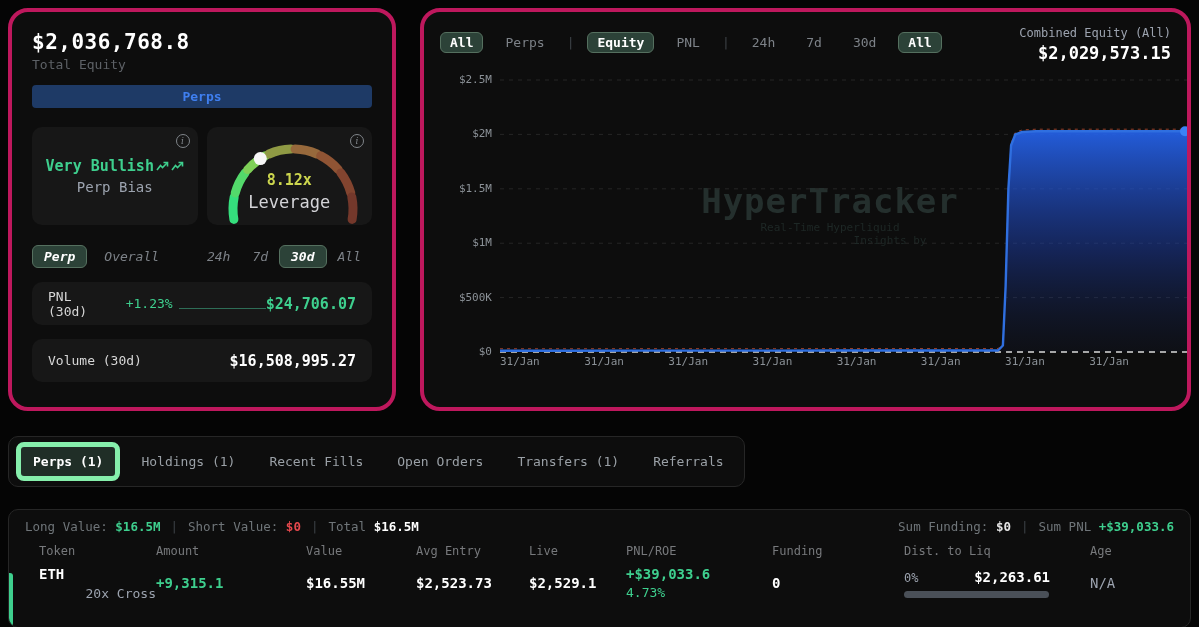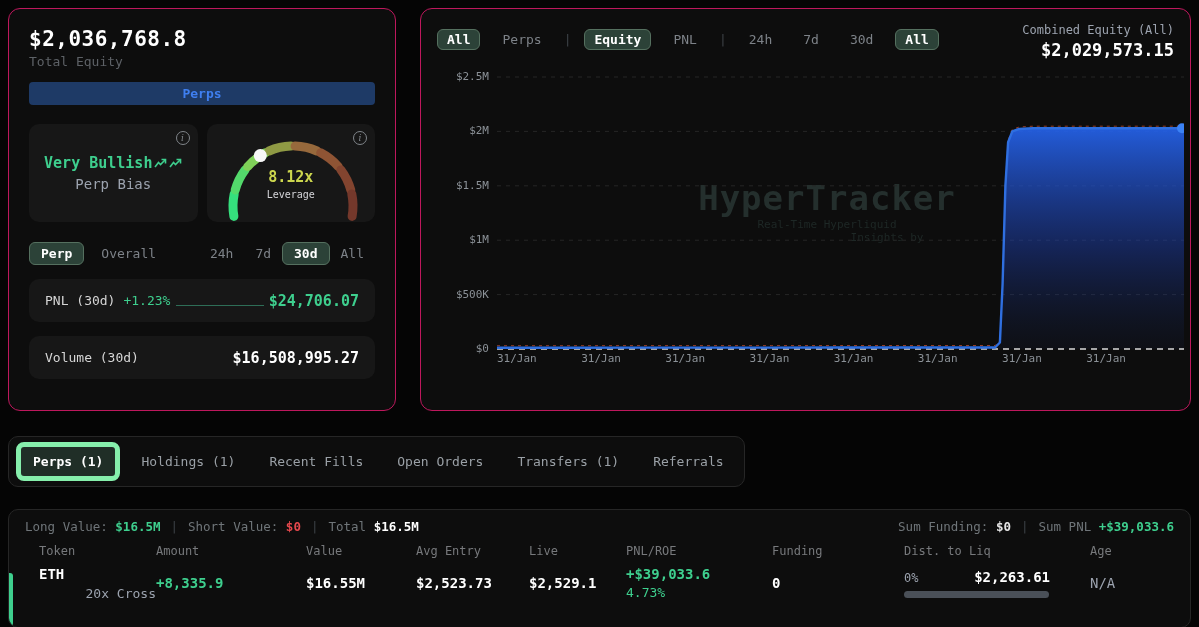--- a/index.html
+++ b/index.html
@@ -1,41 +1,41 @@
 <!DOCTYPE html>
 <html><head>
 <meta charset="utf-8">
 <style>
   * { box-sizing: border-box; margin: 0; padding: 0; }
   html,body { width:1199px; height:627px; background:#050505; overflow:hidden;
     font-family:"DejaVu Sans Mono","Liberation Mono",monospace; color:#e5e5e5; }
   .page { padding:8px; }
   .top-row { display:flex; gap:24px; }
-  .panel { background:#0d0d0d; border:1px solid #be185d; border-radius:12px; }
+  .panel { background:#0d0d0d; border:4px solid #be185d; border-radius:20px; }
 
   
   .left-panel { width:388px; height:403px; padding:18px 20px; flex:none; }
   .equity-value { font-size:21px; font-weight:bold; color:#ffffff; letter-spacing:.5px; }
   .equity-label { font-size:13px; color:#5d6166; margin-top:3px; }
   .alloc-bar { margin-top:13px; height:23px; background:#1e3a66; border-radius:4px;
     display:flex; align-items:center; justify-content:center;
     color:#3f7ff0; font-size:13px; font-weight:bold; cursor:pointer; }
   .cards { display:flex; gap:9px; margin-top:19px; }
   .card { position:relative; flex:1; height:98px; background:#171717; border-radius:10px; }
   .info-icon { position:absolute; top:7px; right:8px; width:14px; height:14px;
     border:1px solid #80858a; border-radius:50%; color:#80858a; font-size:9px;
     display:flex; align-items:center; justify-content:center; font-family:"DejaVu Serif",serif; font-style:italic; }
   .bias-card-inner { height:100%; display:flex; flex-direction:column; align-items:center; justify-content:center; gap:4px; }
   .bias-value { color:#3ecf8e; font-size:15px; font-weight:bold; display:flex; align-items:center; gap:2px; }
   .bias-label { color:#9ca3af; font-size:14px; }
   .gauge-svg { position:absolute; left:11px; top:2px; }
   .gauge-text { position:absolute; left:0; right:0; top:44px; text-align:center; }
   .gauge-value { color:#ccd64e; font-size:15px; font-weight:bold; }
-  .gauge-label { color:#d4d4d8; font-size:10px; margin-top:3px; }
-  .toggle-row { display:flex; align-items:center; margin-top:20px; font-size:13px; color:#7d8288; }
+  .gauge-label { color:#d4d4d8; font-size:17px; margin-top:3px; }
+  .toggle-row { display:flex; align-items:center; margin-top:20px; font-size:13px; color:#7d8288;font-style:italic; }
   .pill { padding:3px 11px; border-radius:6px; cursor:pointer; }
   .pill.sel { background:#2c4238; border:1px solid #55705f; color:#fff; font-weight:bold; }
   .stat-row { background:#171717; border-radius:10px; margin-top:14px; height:43px;
     display:flex; align-items:center; padding:0 16px; font-size:13px; }
   .stat-label { color:#d6d6d6; }
   .pnl-pct { color:#3ecf8e; margin-left:8px; }
   .pnl-spark { width:88px; height:1px; background:#2e6e57; margin-left:6px; align-self:center; margin-top:10px; }
   .stat-value { margin-left:auto; font-size:15px; font-weight:bold; }
   .green { color:#3ecf8e; } .white { color:#ffffff; } .red { color:#e5484d; }
 
@@ -272,21 +272,21 @@
       <span>Funding</span>
       <span>Dist. to Liq</span>
       <span>Age</span>
     </div>
 
     <div class="pgrid trow">
       <div>
         <div class="token-name">ETH</div>
         <div class="token-sub">20x Cross</div>
       </div>
-      <div class="green" style="font-weight:bold">+8,335.9</div>
+      <div class="green" style="font-weight:bold">+9,315.1</div>
       <div class="cell-bold">$16.55M</div>
       <div class="cell-bold">$2,523.73</div>
       <div class="cell-bold">$2,529.1</div>
       <div class="pnl-cell">
         <div class="green" style="font-weight:bold">+$39,033.6</div>
         <div class="green" style="font-size:13px">4.73%</div>
       </div>
       <div class="cell-bold">0</div>
       <div class="dist-cell">
         <div class="dist-top">

